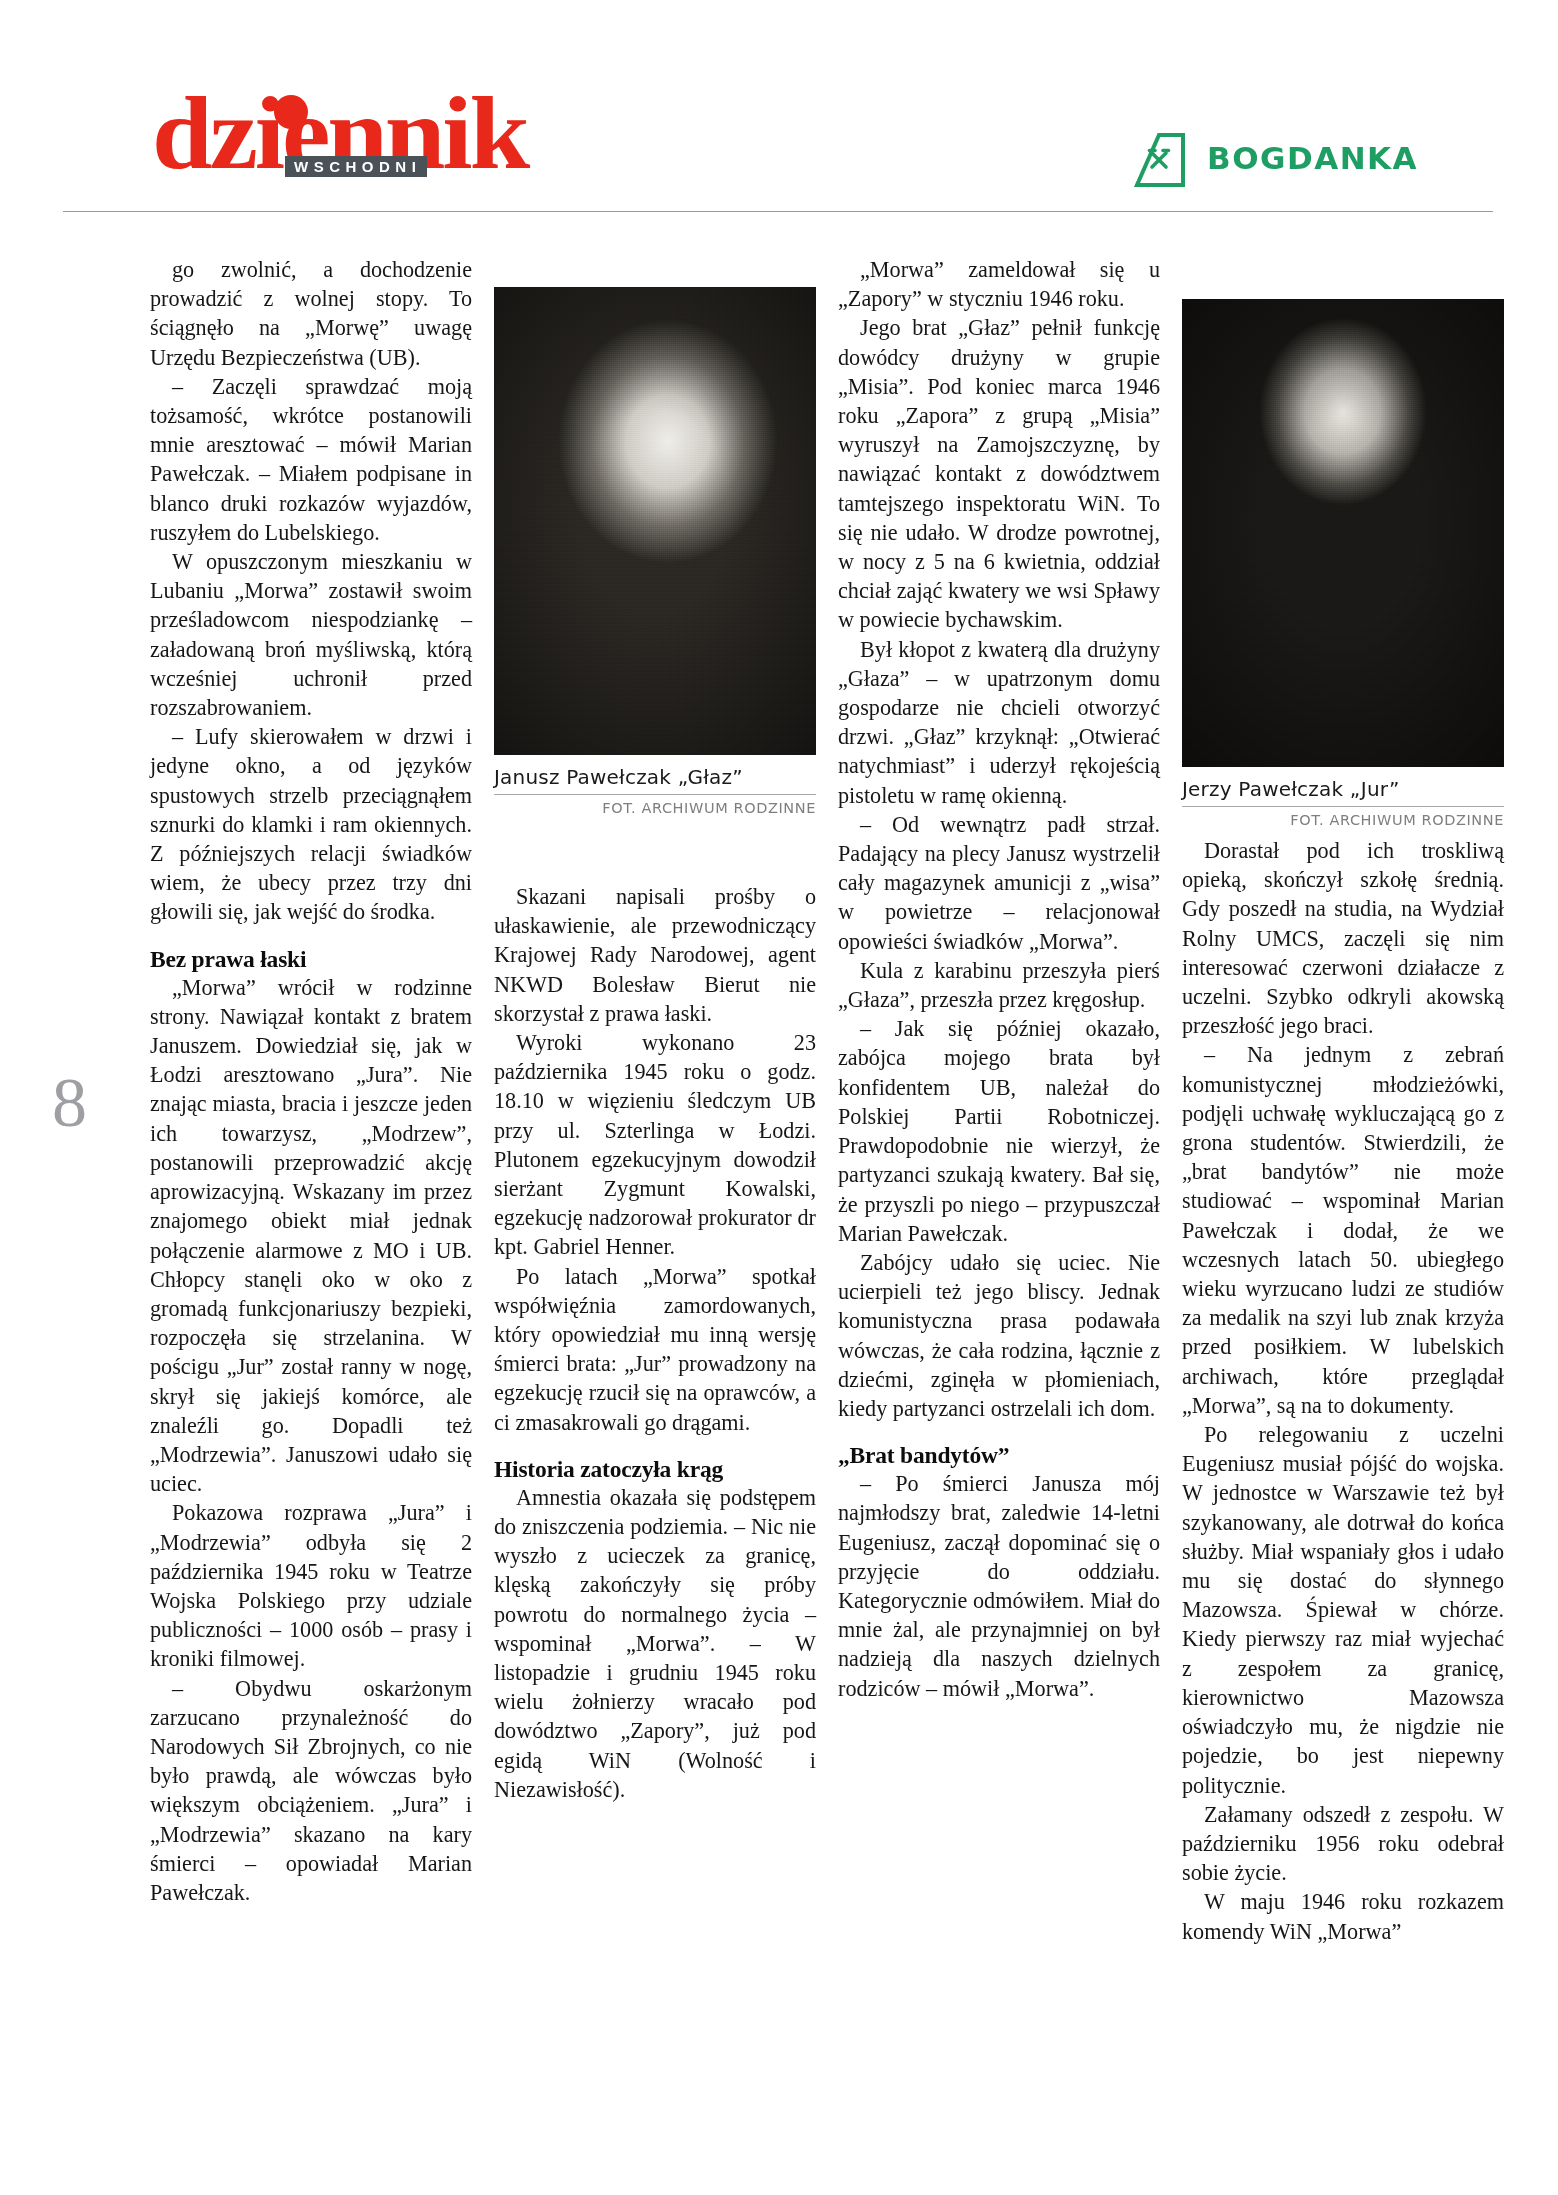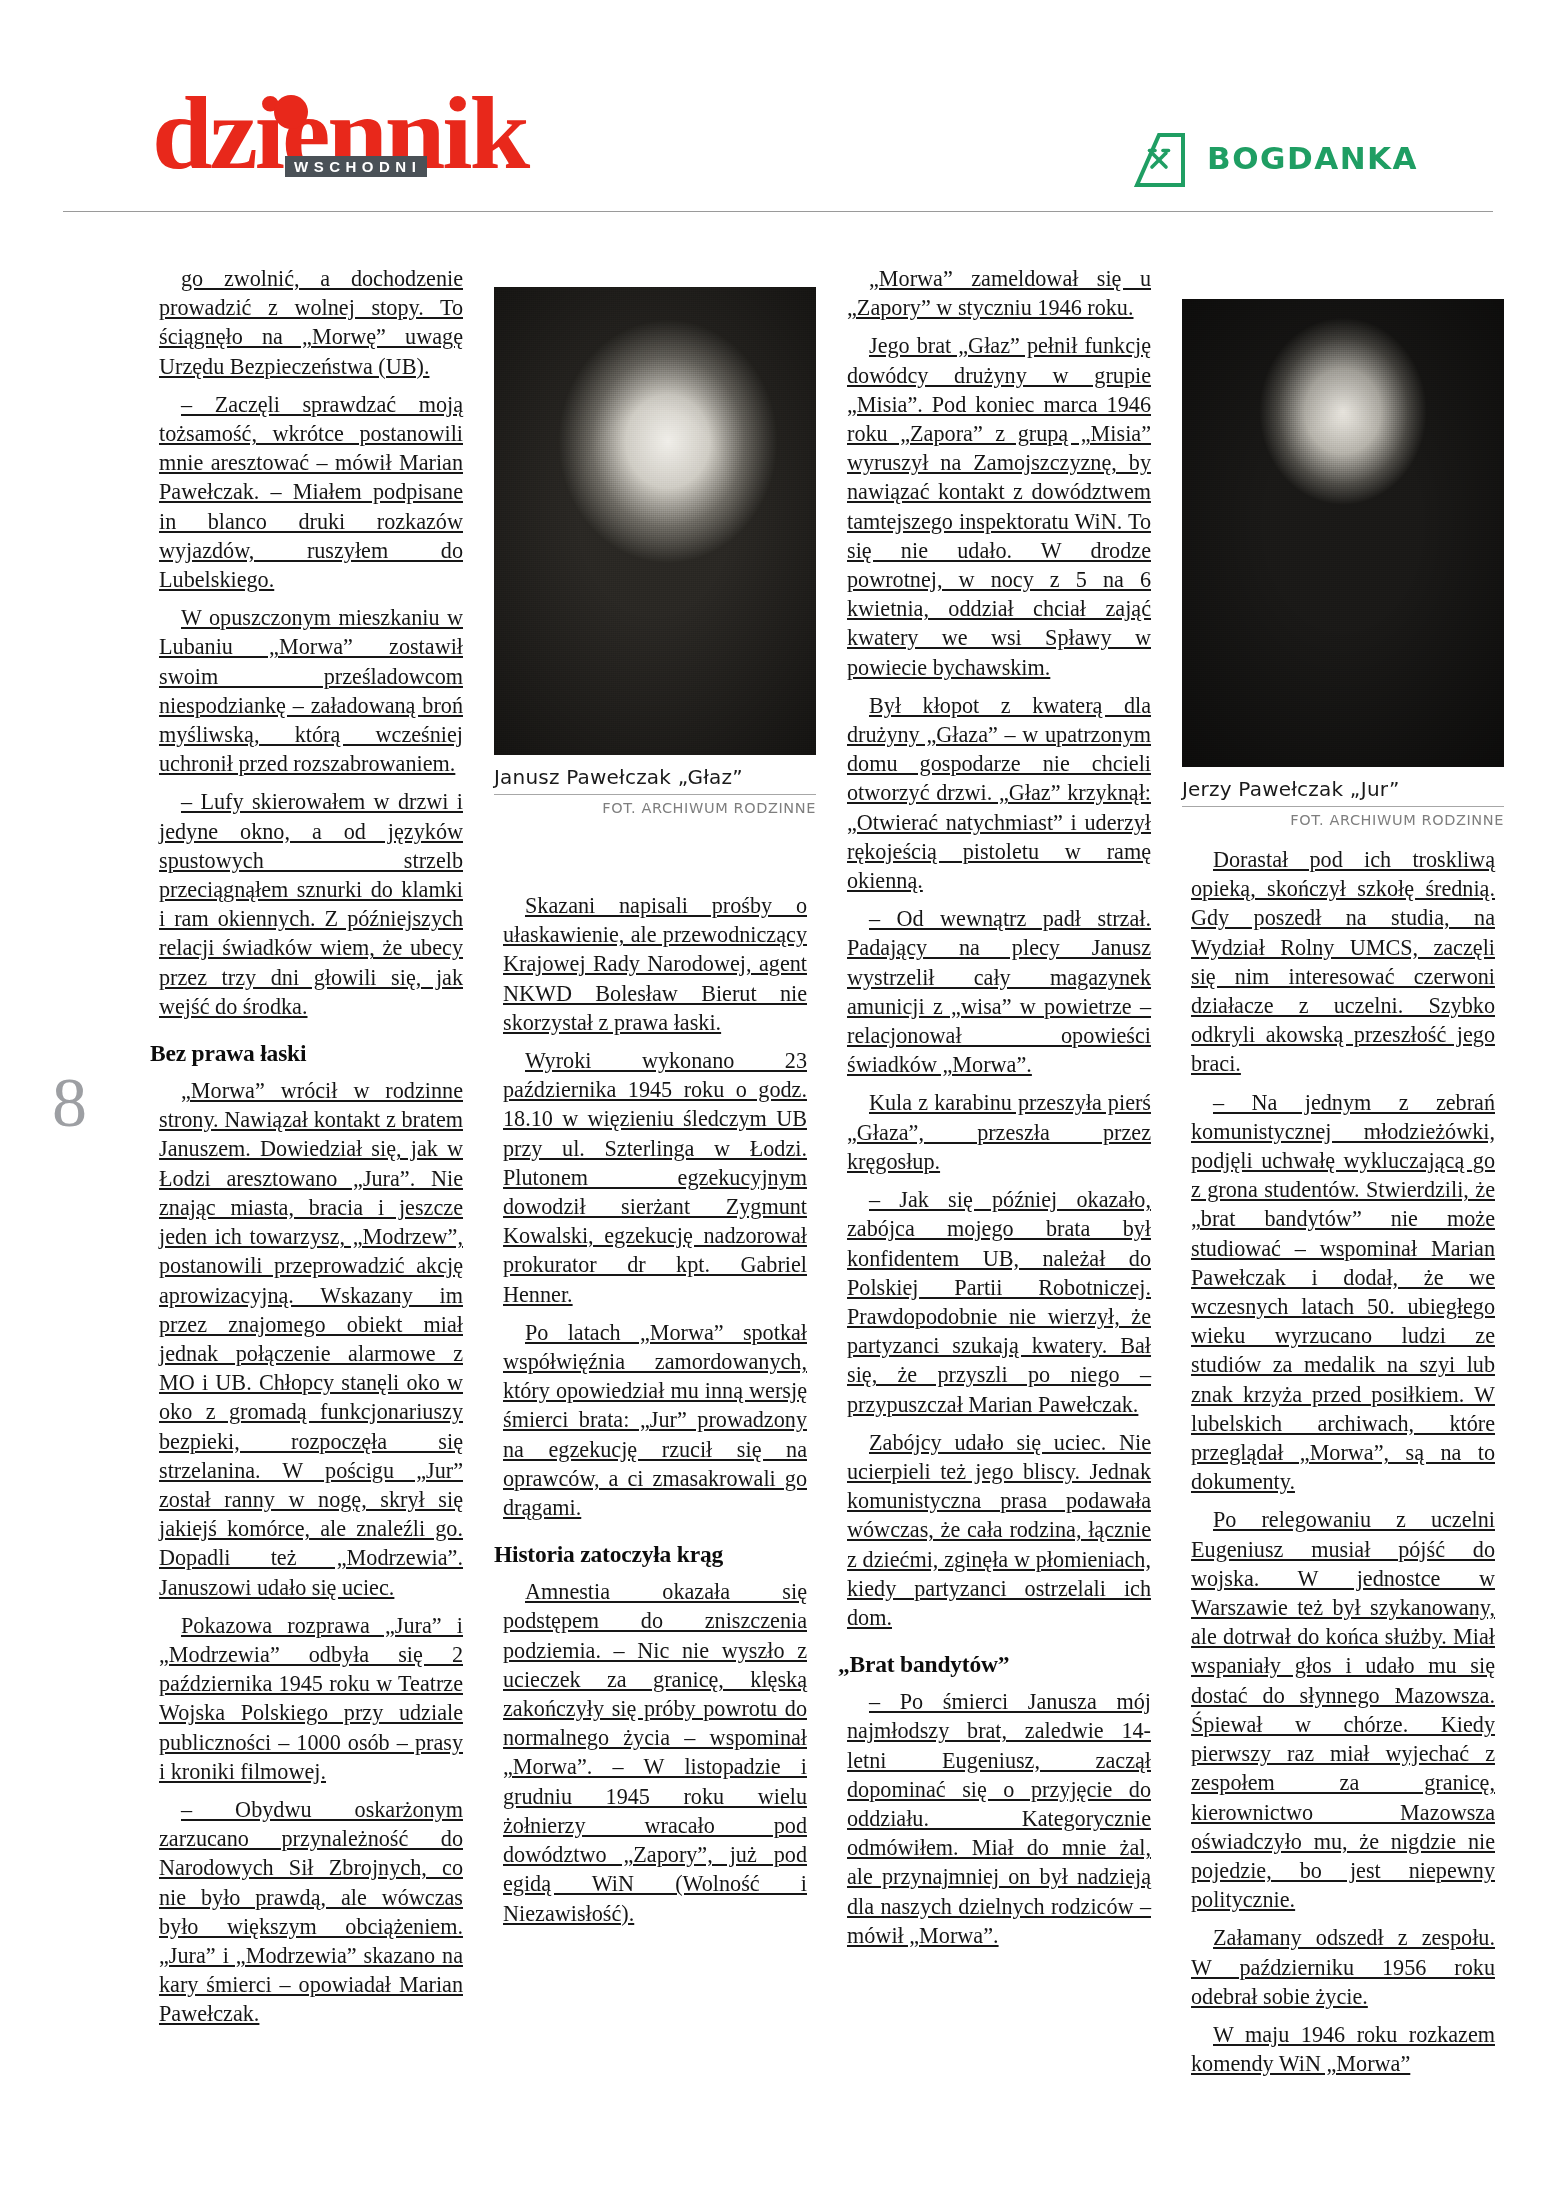--- a/index.html
+++ b/index.html
@@ -124,23 +124,22 @@
     line-height: 29.2px;
     color: #161616;
     text-align: justify;
     text-justify: inter-word;
     hyphens: manual;
   }
   #col1 { left: 150px; }
   #col3 { left: 838px; }
 
   .col p {
-    margin: 9px;
+    margin: 0;
     text-indent: 22px;
-    text-decoration: underline;
   }
 
   h3.sub {
     margin: 18px 0 0 0;
     font-size: 23.5px;
     line-height: 28px;
     font-weight: bold;
     font-family: "Liberation Serif", "DejaVu Serif", serif;
     color: #0d0d0d;
     letter-spacing: -0.2px;

